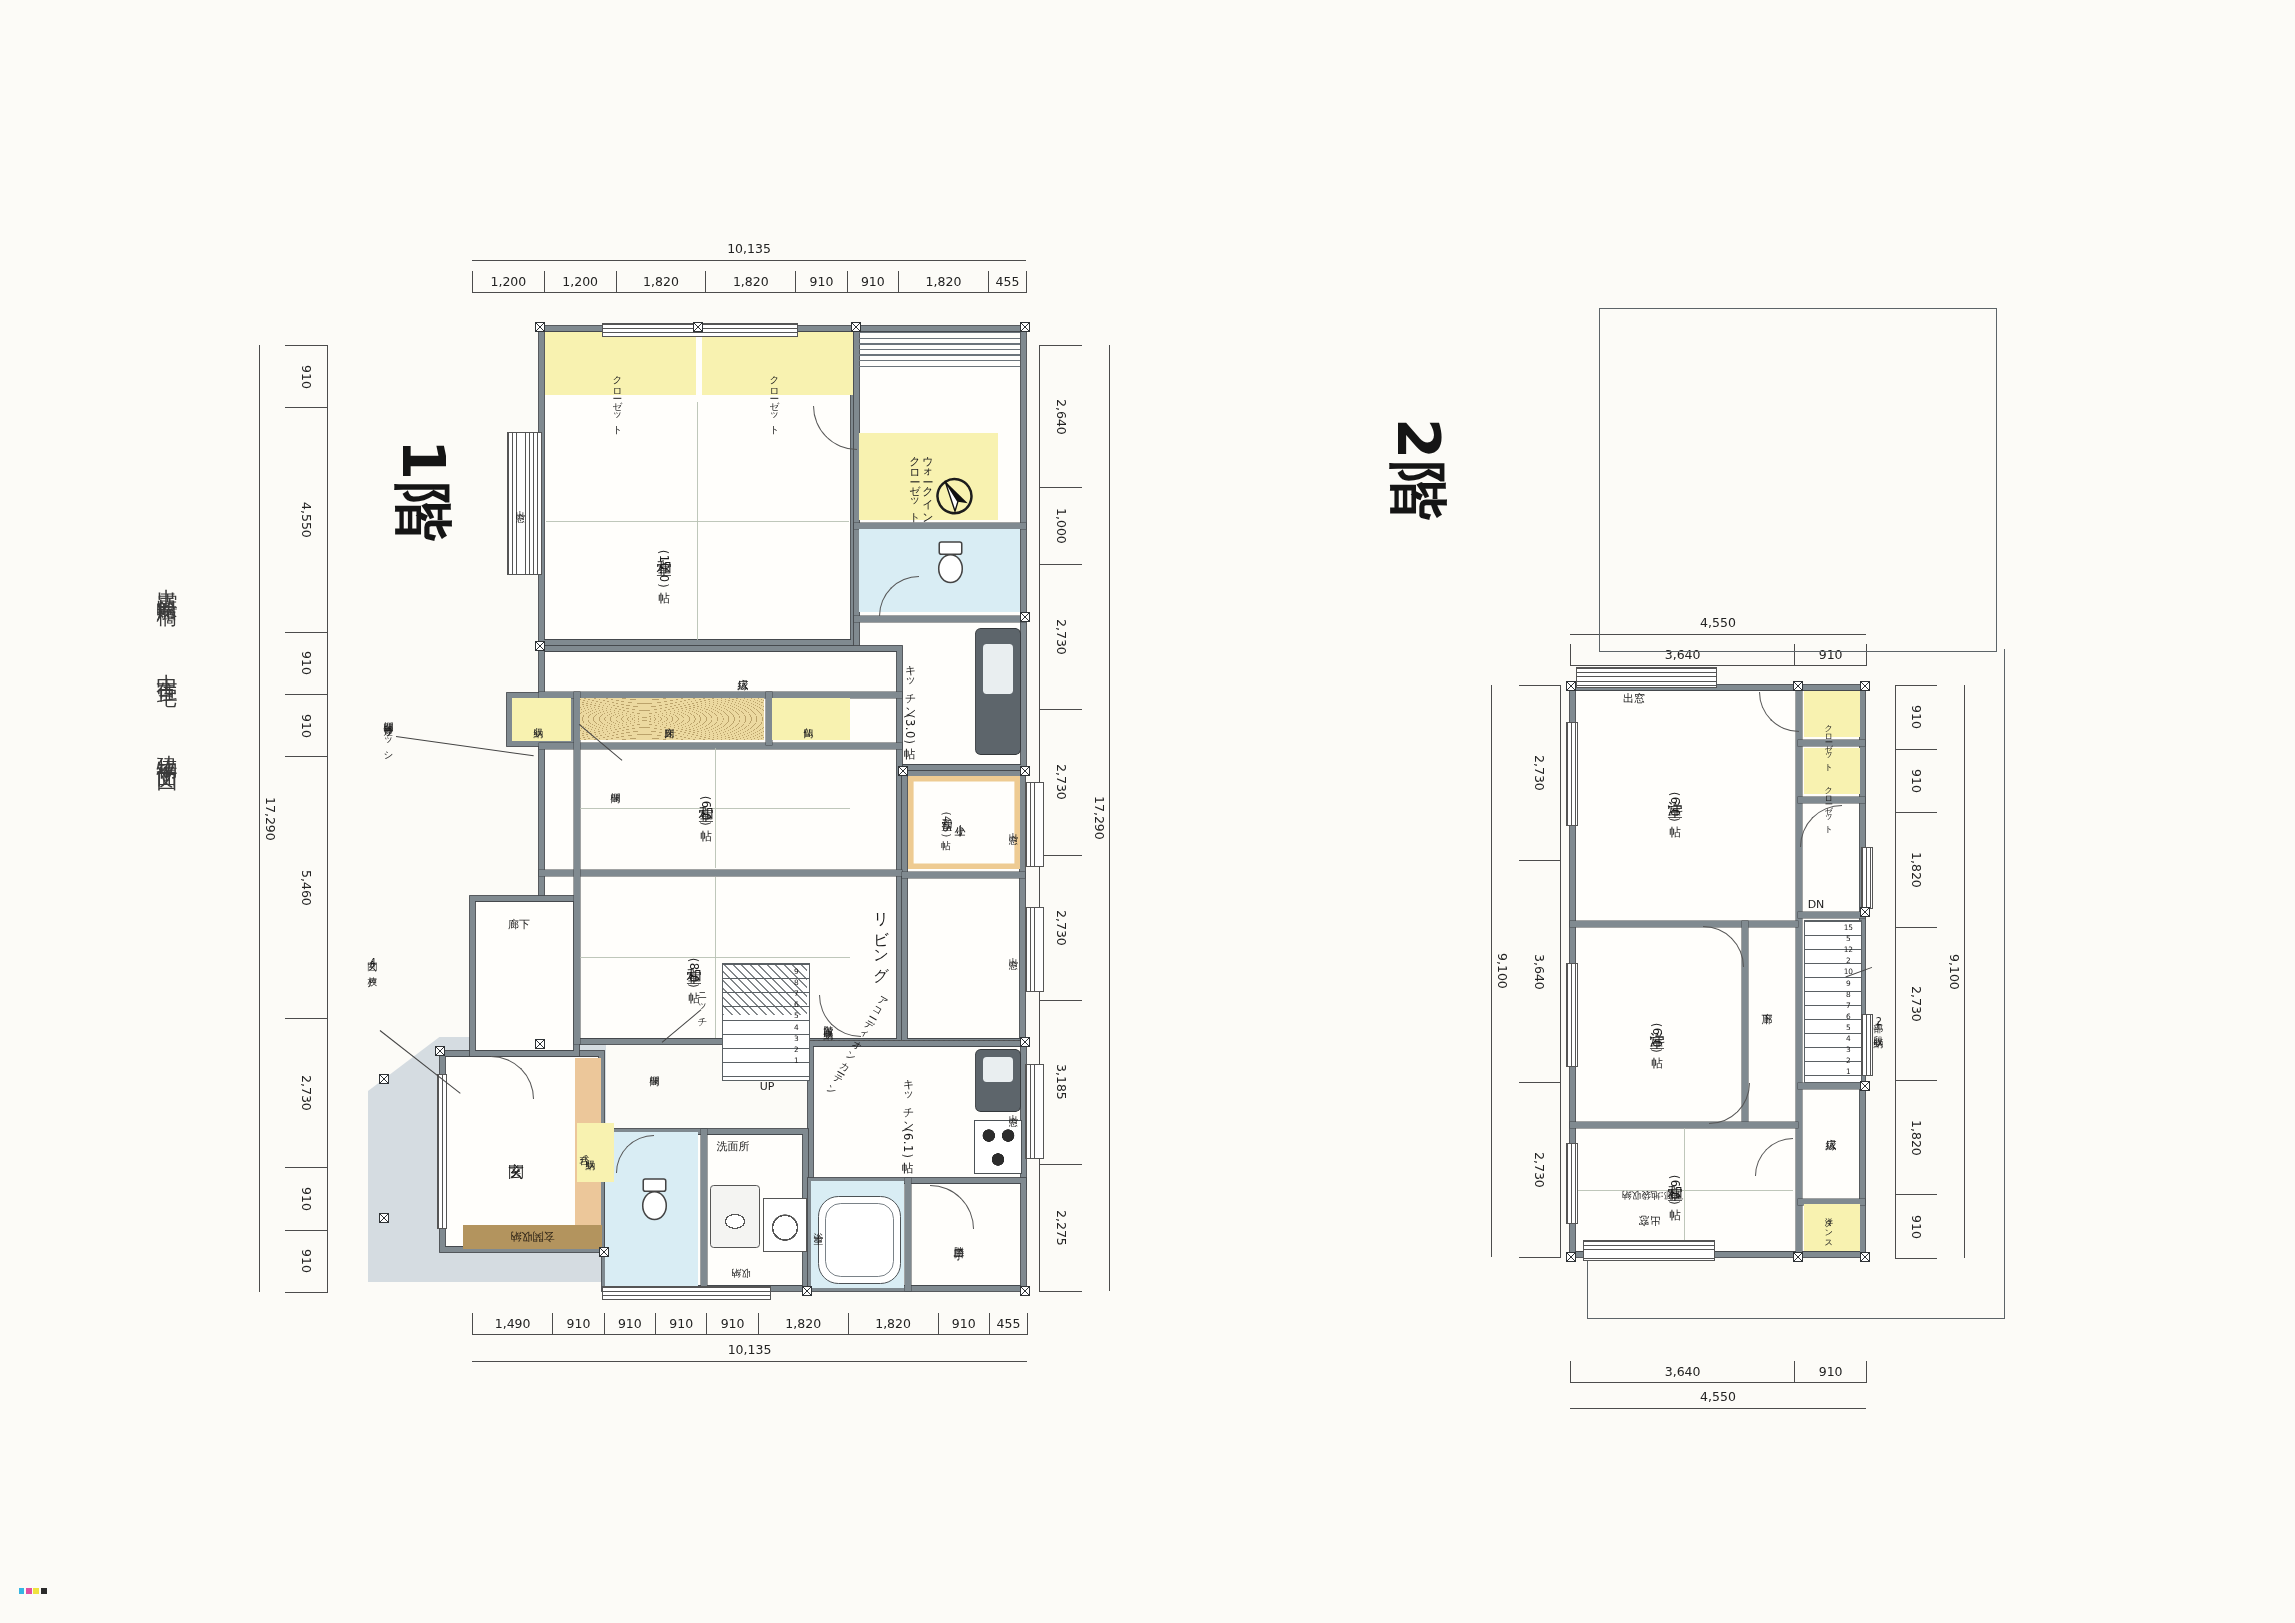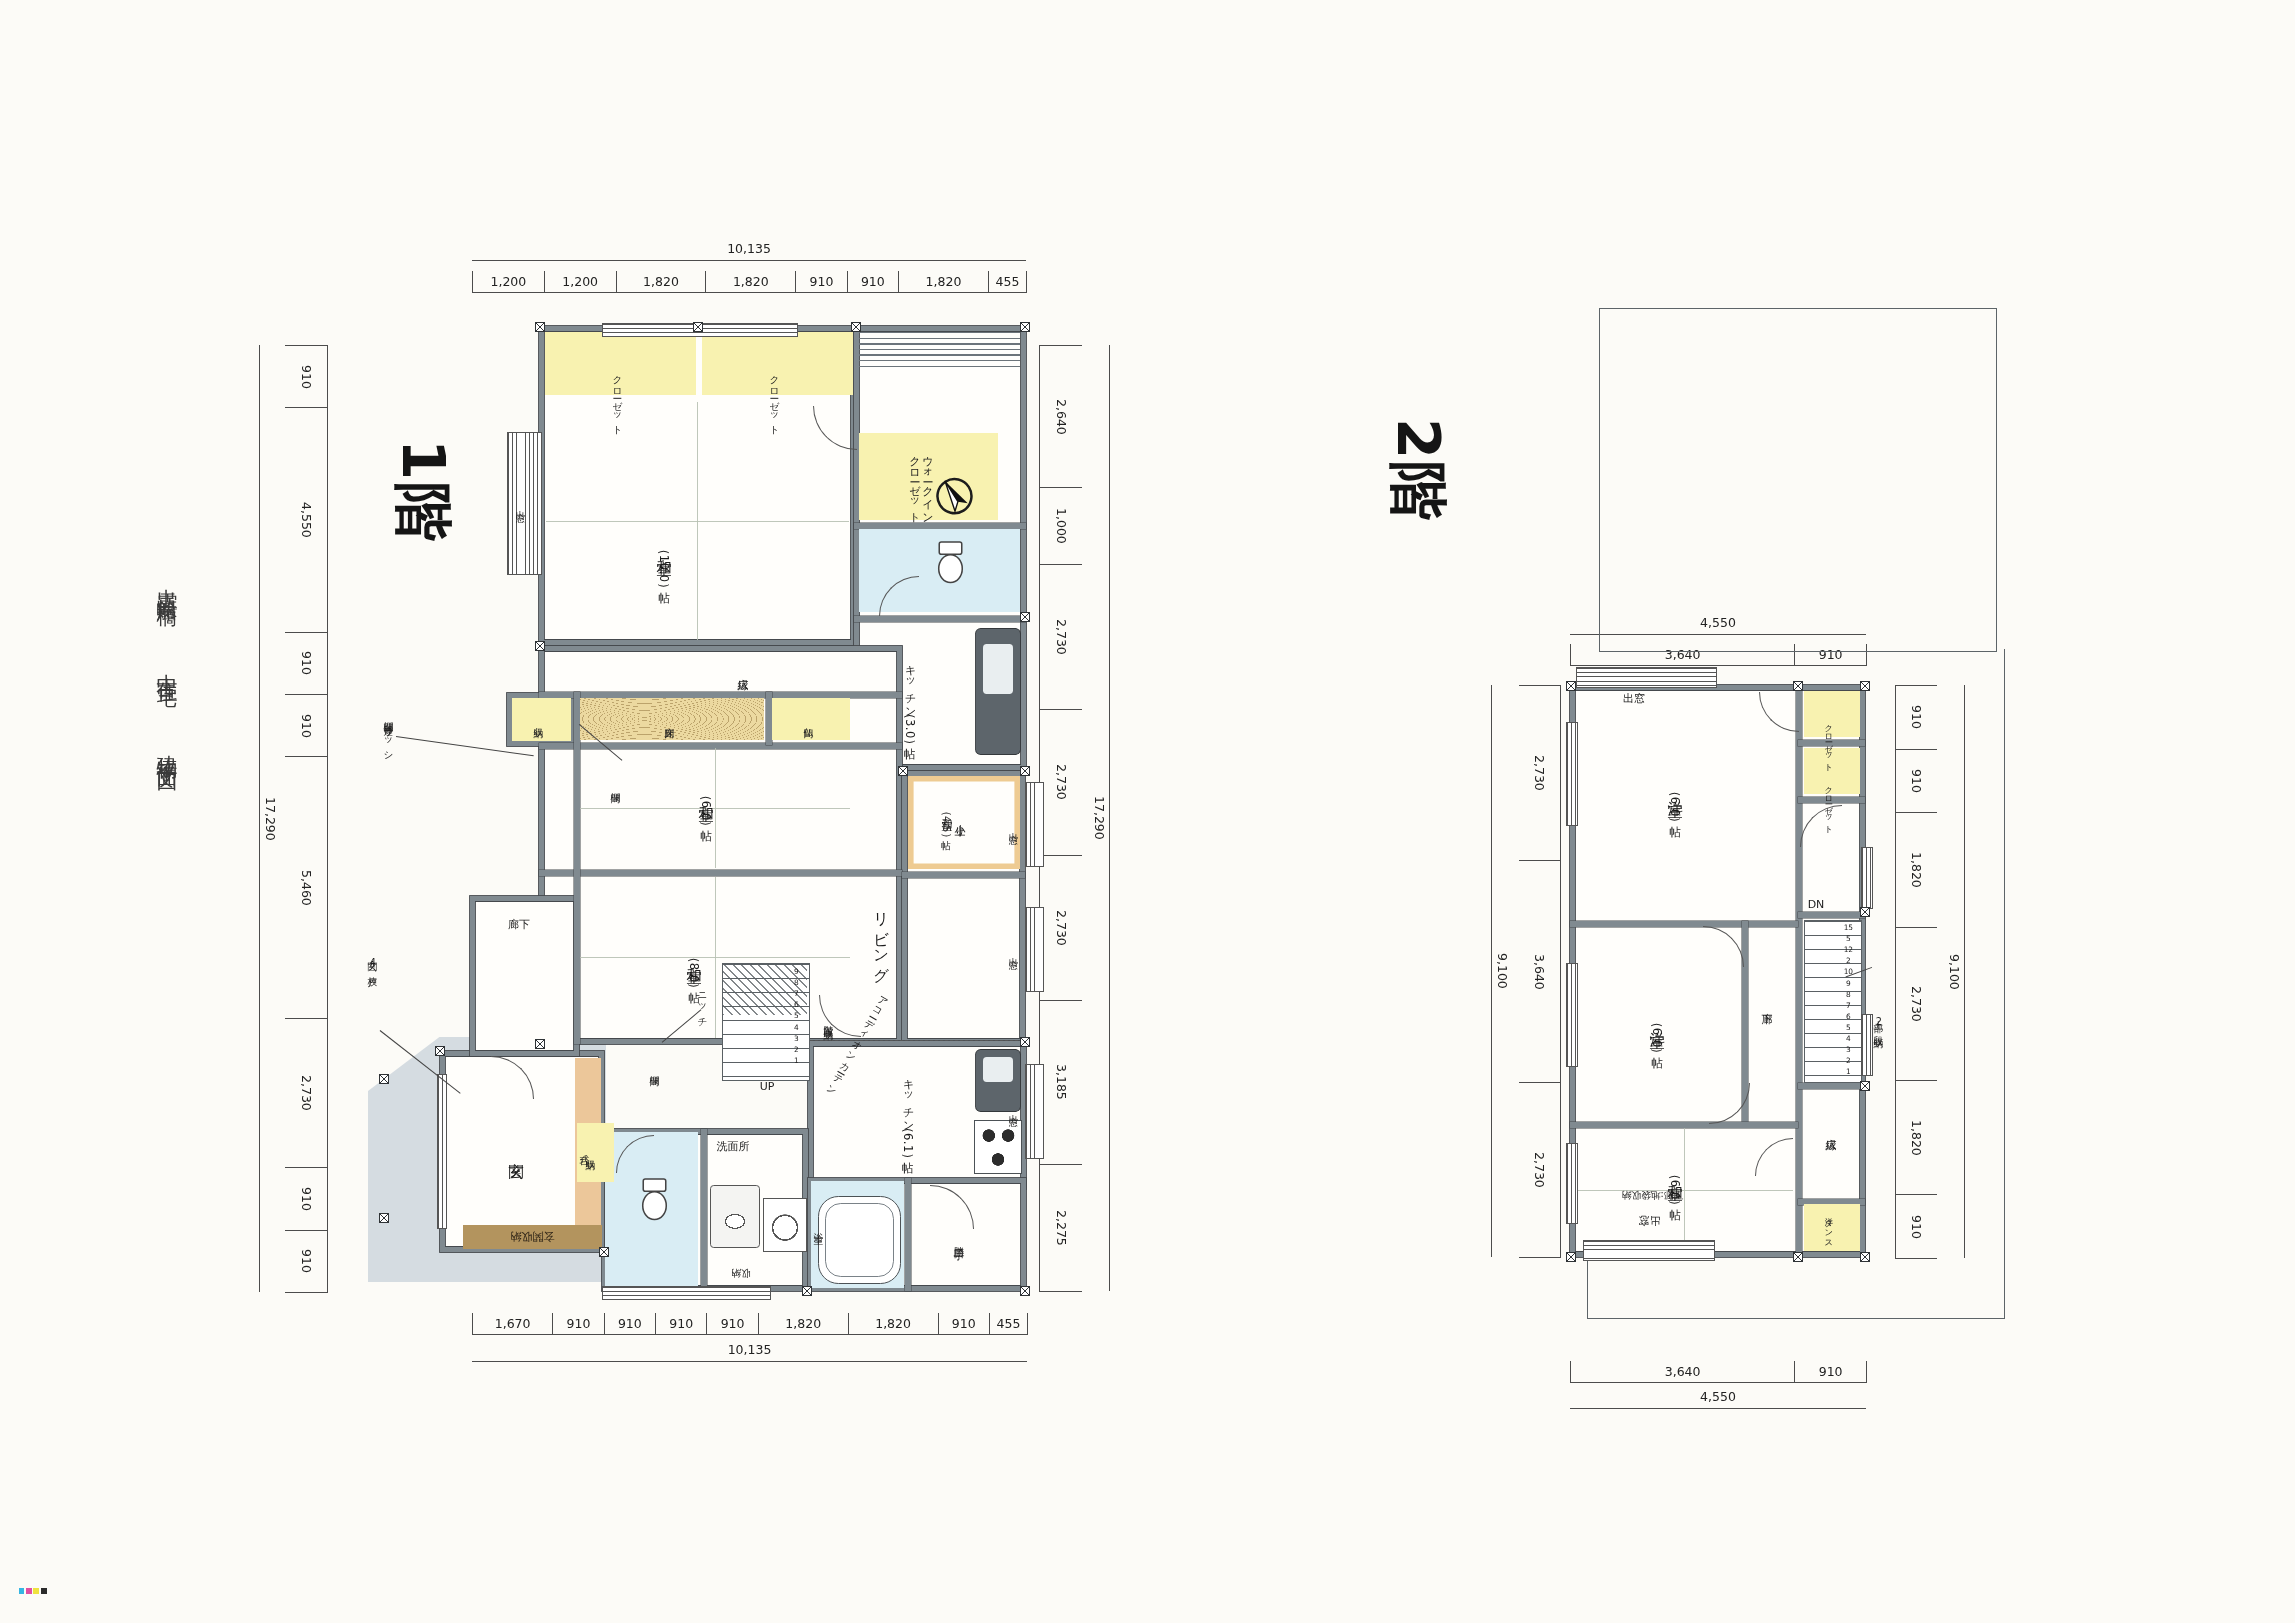--- a/index.html
+++ b/index.html
@@ -105,21 +105,21 @@
       <span class="seg" style="flex-grow: 1200;">1,200</span>
       <span class="seg" style="flex-grow: 1820;">1,820</span>
       <span class="seg" style="flex-grow: 1820;">1,820</span>
       <span class="seg" style="flex-grow: 910;">910</span>
       <span class="seg" style="flex-grow: 910;">910</span>
       <span class="seg" style="flex-grow: 1820;">1,820</span>
       <span class="seg" style="flex-grow: 455;">455</span>
     </div>
 
   <div class="dim dimrow" style="left:472px; top:1313px; width:555px; height:21px;">
-      <span class="seg" style="flex-grow: 1490;">1,670</span>
+      <span class="seg" style="flex-grow: 1490;">1,490</span>
       <span class="seg" style="flex-grow: 910;">910</span>
       <span class="seg" style="flex-grow: 910;">910</span>
       <span class="seg" style="flex-grow: 910;">910</span>
       <span class="seg" style="flex-grow: 910;">910</span>
       <span class="seg" style="flex-grow: 1820;">1,820</span>
       <span class="seg" style="flex-grow: 1820;">1,820</span>
       <span class="seg" style="flex-grow: 910;">910</span>
       <span class="seg" style="flex-grow: 455;">455</span>
     </div>
   <div class="dimtotal-h" style="left:472px; top:1342px; width:555px; height:18.5px;">10,135</div>

